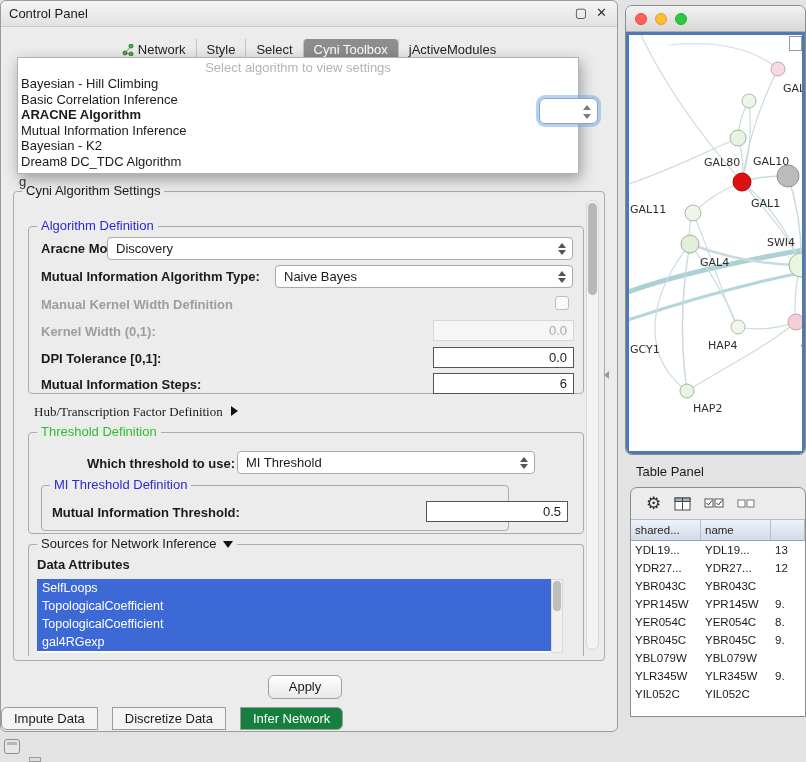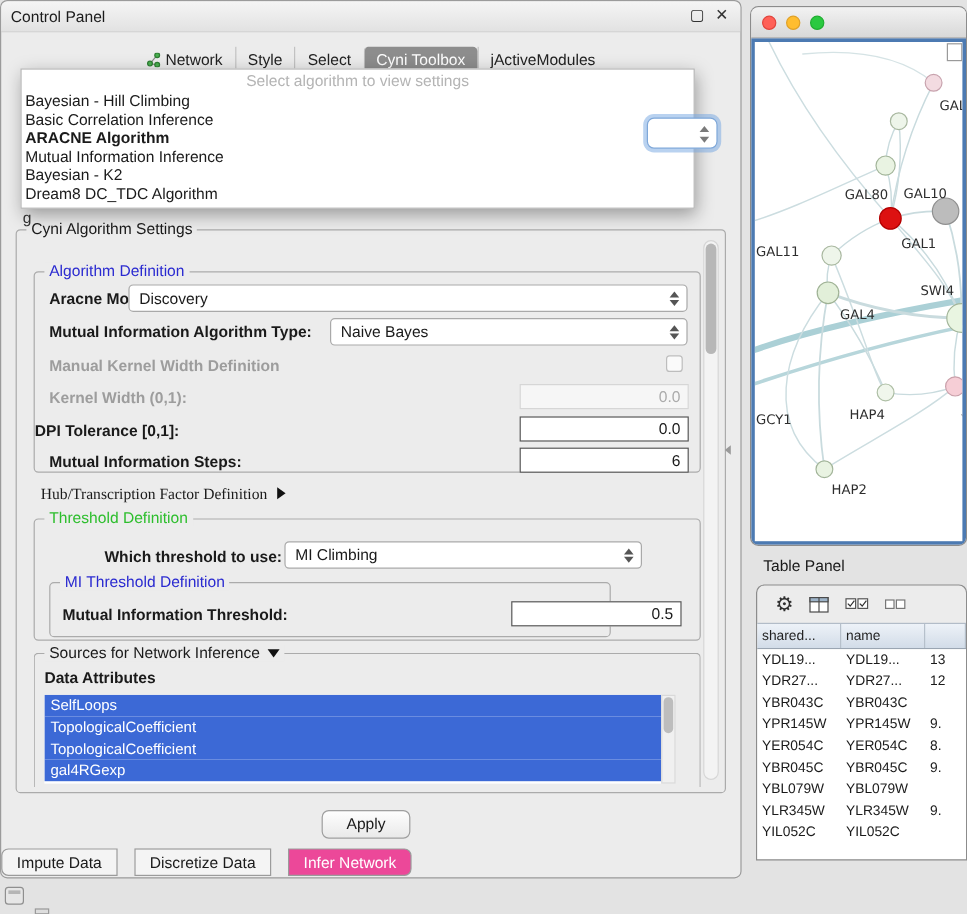--- a/index.html
+++ b/index.html
@@ -67,21 +67,21 @@
   .attr-item{height:18px;line-height:18px;background:#3c69d6;color:#fff;font-size:12.5px;padding-left:5px;white-space:nowrap;overflow:hidden;}
   .attr-scroll{position:absolute;left:522px;top:34px;width:12px;height:74px;background:#f0f0f0;border:1px solid #d9d9d9;}
   .attr-thumb{position:absolute;left:1px;top:1px;width:8px;height:30px;background:#bdbdbd;border-radius:4px;}
 
   .apply-btn{position:absolute;left:267px;top:674px;width:74px;height:24px;background:linear-gradient(#fefefe,#e9e9e9);border:1px solid #9f9f9f;border-radius:6px;text-align:center;line-height:22px;}
 
   .bottom-tabs{position:absolute;left:0;right:0;top:706px;display:flex;gap:15px;}
   .seg-tab{padding:3px 12px;background:#f4f4f4;border:1px solid #9b9b9b;margin-left:-1px;white-space:nowrap;}
   .seg-tab:first-child{border-radius:6px 0 0 6px;margin-left:0;}
   .seg-tab:last-child{border-radius:0 6px 6px 0;}
-  .seg-tab.selected{background:#ec4899;color:#fff;}
+  .seg-tab.selected{background:#15803d;color:#fff;}
 
   .split-arrow{position:absolute;left:604px;top:371px;width:0;height:0;border-top:4px solid transparent;border-bottom:4px solid transparent;border-right:5px solid #9a9a9a;}
 
   
   .net-win{position:absolute;left:625px;top:5px;width:181px;height:450px;background:#e8e8e8;border:1px solid #8c8c8c;border-radius:7px;overflow:hidden;}
   .net-titlebar{position:absolute;left:0;top:0;right:0;height:26px;background:linear-gradient(#f2f2f2,#d8d8d8);border-bottom:1px solid #adadad;}
   .light{position:absolute;top:7px;width:12px;height:12px;border-radius:50%;}
   .light.red{left:9px;background:#ff6158;border:1px solid #e2453d;}
   .light.yellow{left:29px;background:#ffbd2f;border:1px solid #e0a127;}
   .light.green{left:49px;background:#2ac940;border:1px solid #1fae30;}
@@ -185,37 +185,37 @@
           <span>Naive Bayes</span>
           <span class="combo-arrows"></span>
         </div>
 
         <span class="flabel disabled" style="left:12px;top:70px;">Manual Kernel Width Definition</span>
         <span class="checkbox" style="left:526px;top:69px;"></span>
 
         <span class="flabel disabled" style="left:12px;top:97px;">Kernel Width (0,1):</span>
         <div class="numfield disabled" style="left:404px;top:93px;width:141px;">0.0</div>
 
-        <span class="flabel" style="left:0;top:124px;">DPI Tolerance [0,1]:</span>
+        <span class="flabel" style="left:12px;top:124px;">DPI Tolerance [0,1]:</span>
         <div class="numfield" style="left:404px;top:120px;width:141px;border-color:#555;">0.0</div>
 
         <span class="flabel" style="left:12px;top:150px;">Mutual Information Steps:</span>
         <div class="numfield" style="left:404px;top:146px;width:141px;border-color:#555;">6</div>
       </div>
 
       <div class="plain-label" style="left:20px;top:212px;">
         <span>Hub/Transcription Factor Definition</span><span class="tri-right"></span>
       </div>
 
       <div class="groupbox" style="left:14px;top:240px;width:556px;height:102px;">
         <span class="grouplabel"><span class="green-t">Threshold Definition</span></span>
 
         <span class="flabel" style="left:58px;top:23px;">Which threshold to use:</span>
         <div class="combo" style="left:208px;top:18px;width:298px;">
-          <span>MI Climbing</span>
+          <span>MI Threshold</span>
           <span class="combo-arrows"></span>
         </div>
 
         <div class="groupbox" style="left:12px;top:52px;width:468px;height:46px;">
           <span class="grouplabel"><span class="blue-t">MI Threshold Definition</span></span>
           <span class="flabel" style="left:10px;top:19px;">Mutual Information Threshold:</span>
           <div class="numfield" style="left:384px;top:15px;width:142px;border-color:#555;">0.5</div>
         </div>
       </div>
 

